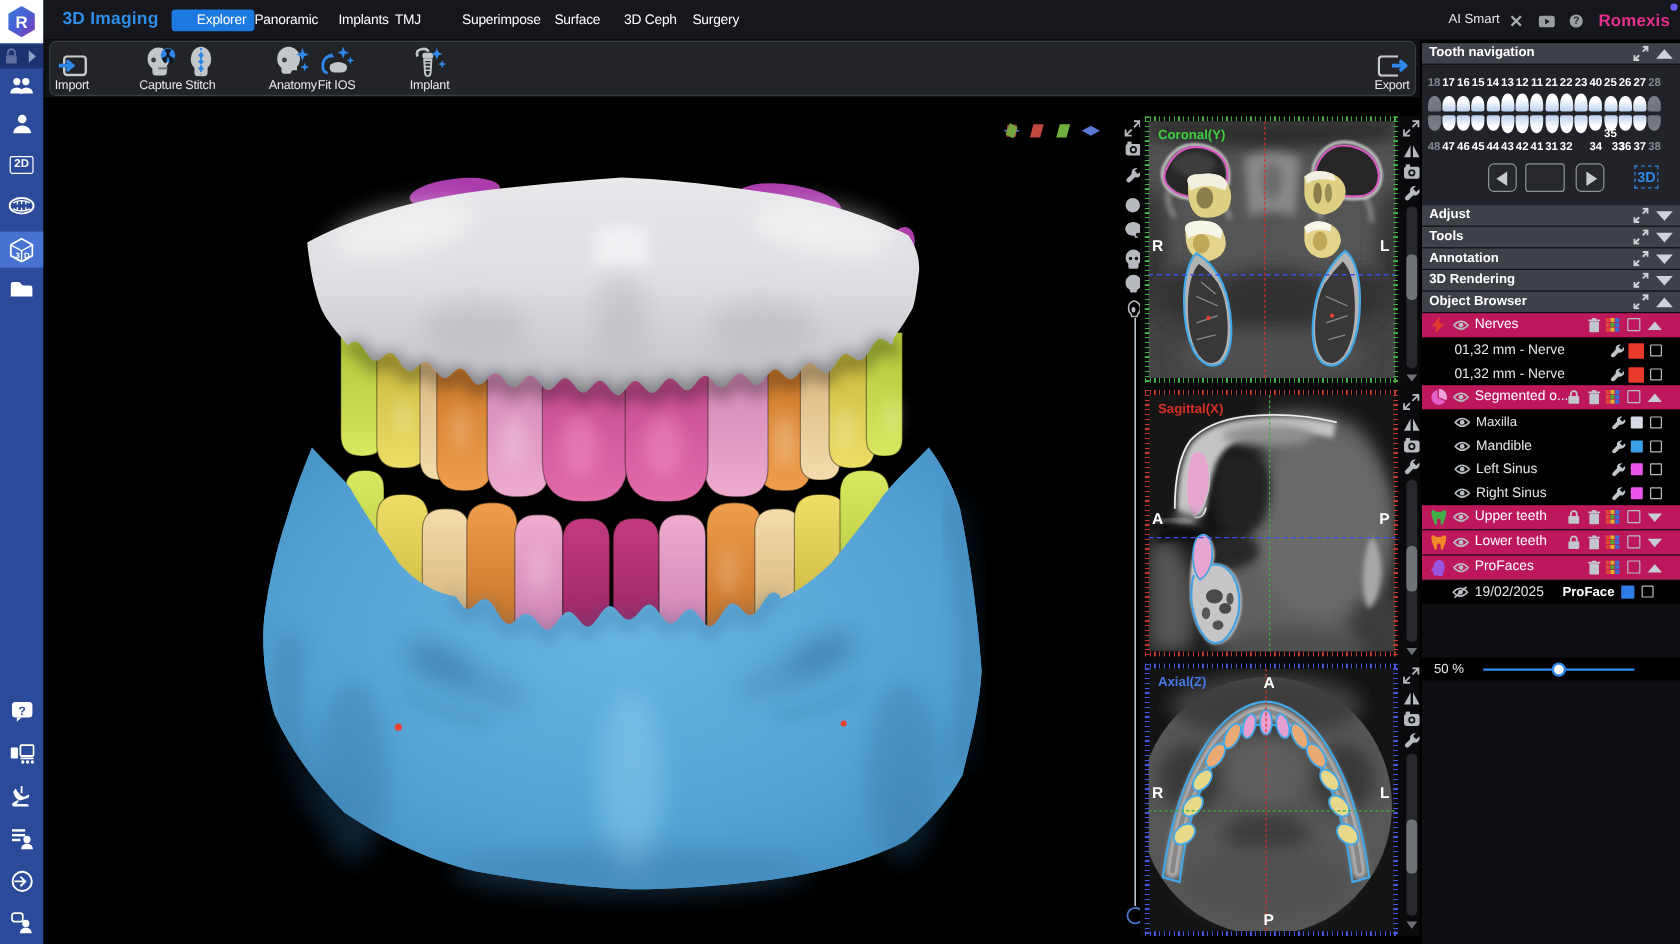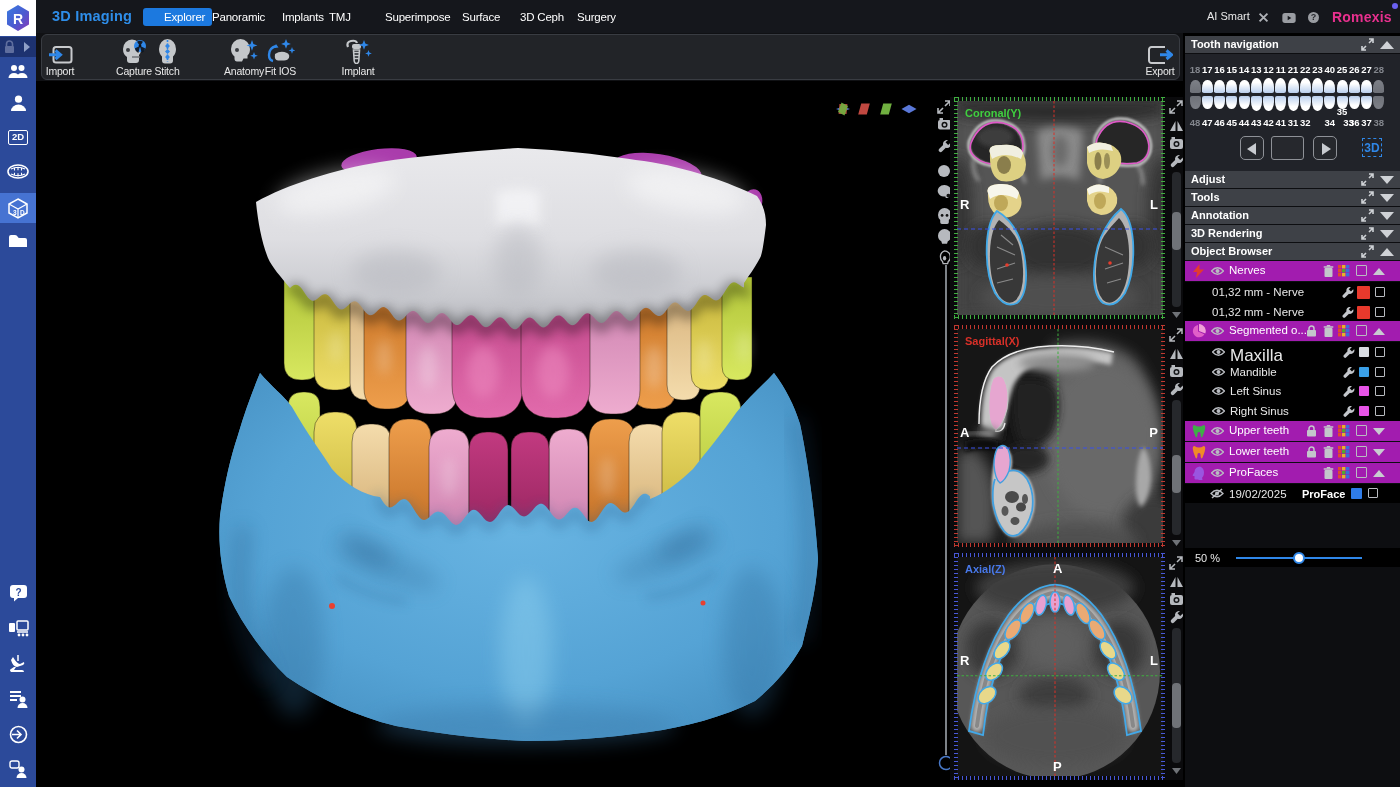--- a/index.html
+++ b/index.html
@@ -39,21 +39,21 @@
   .slicelabel { position:absolute; left:8px; top:6px; font-size:11px; font-weight:bold; }
 
   
   #rightpanel { left:1185px; top:36px; width:215px; height:751px; background:#0d0e11; }
   .phead { position:relative; width:215px; height:17px; background:#3e4147; margin-bottom:1px; color:#fff; font-size:11px; font-weight:bold; line-height:17px; padding-left:6px; }
   .phead .exp { position:absolute; right:26px; top:2px; }
   .phead .tri { position:absolute; right:6px; top:5px; width:0; height:0; }
   .tridown { border-left:7px solid transparent; border-right:7px solid transparent; border-top:8px solid #cfd2d6; }
   .triup { border-left:7px solid transparent; border-right:7px solid transparent; border-bottom:8px solid #cfd2d6; }
   .orow { position:relative; width:215px; color:#fff; }
-  .grow { height:20px; background:#a21caf; margin-bottom:1px; }
+  .grow { height:20px; background:#be185d; margin-bottom:1px; }
   .crow { height:20px; background:#000; }
 </style>
 </head>
 <body>
 <div id="stage">
   <div class="abs" id="topbar">
     <div class="abs" id="apptitle">3D Imaging</div>
     <div class="abs tab tabsel" style="left:107px;padding-left:21px;">Explorer</div>
     <div class="abs tab" style="left:169px;">Panoramic</div>
     <div class="abs tab" style="left:239px;">Implants</div>
@@ -728,21 +728,21 @@
             <rect x="8" y="8" width="3.4" height="3.4" fill="#3a6fd8"></rect>
           </svg>
           <div style="position:absolute;left:171px;top:4px;width:11px;height:11px;border:1.5px solid #b9bcc1;border-radius:1px;"></div>
           <div style="position:absolute;left:188px;top:7px;width:0;height:0;border-left:6.5px solid transparent;border-right:6.5px solid transparent;border-bottom:7.5px solid #c8cbd0;"></div>
         </div>
         <div class="orow crow" style="height:19.7px;">
           <svg style="position:absolute;left:27px;top:5px" width="13" height="10" viewBox="0 0 13 10">
             <path d="M0.5 5 Q6.5 -1.5 12.5 5 Q6.5 11.5 0.5 5 Z" fill="none" stroke="#b9bcc1" stroke-width="1.3"></path>
             <circle cx="6.5" cy="5" r="2" fill="#b9bcc1"></circle>
           </svg>
-          <div style="position:absolute;left:45px;top:4px;font-size:17px;font-weight:normal;color:#e8e8e8;">Maxilla</div>
+          <div style="position:absolute;left:45px;top:4px;font-size:11px;font-weight:normal;color:#e8e8e8;">Maxilla</div>
           <svg style="position:absolute;left:158px;top:4px" width="12" height="12" viewBox="0 0 12 12">
             <path d="M7.8 1 a3.4 3.4 0 0 0 -3.3 4.3 L1 9 a1.6 1.6 0 0 0 2.3 2.3 L7 7.7 a3.4 3.4 0 0 0 4.2 -4.4 L9 5.5 L6.7 3.2 L8.9 1.2 A3.4 3.4 0 0 0 7.8 1 Z" fill="#c3c6cb"></path>
           </svg>
           <div style="position:absolute;left:174px;top:5px;width:10px;height:10px;background:#d8dce2;border-radius:1px;"></div>
           <div style="position:absolute;left:190px;top:5px;width:10px;height:10px;border:1.5px solid #b9bcc1;border-radius:1px;"></div>
         </div>
         <div class="orow crow" style="height:19.7px;">
           <svg style="position:absolute;left:27px;top:5px" width="13" height="10" viewBox="0 0 13 10">
             <path d="M0.5 5 Q6.5 -1.5 12.5 5 Q6.5 11.5 0.5 5 Z" fill="none" stroke="#b9bcc1" stroke-width="1.3"></path>
             <circle cx="6.5" cy="5" r="2" fill="#b9bcc1"></circle>

